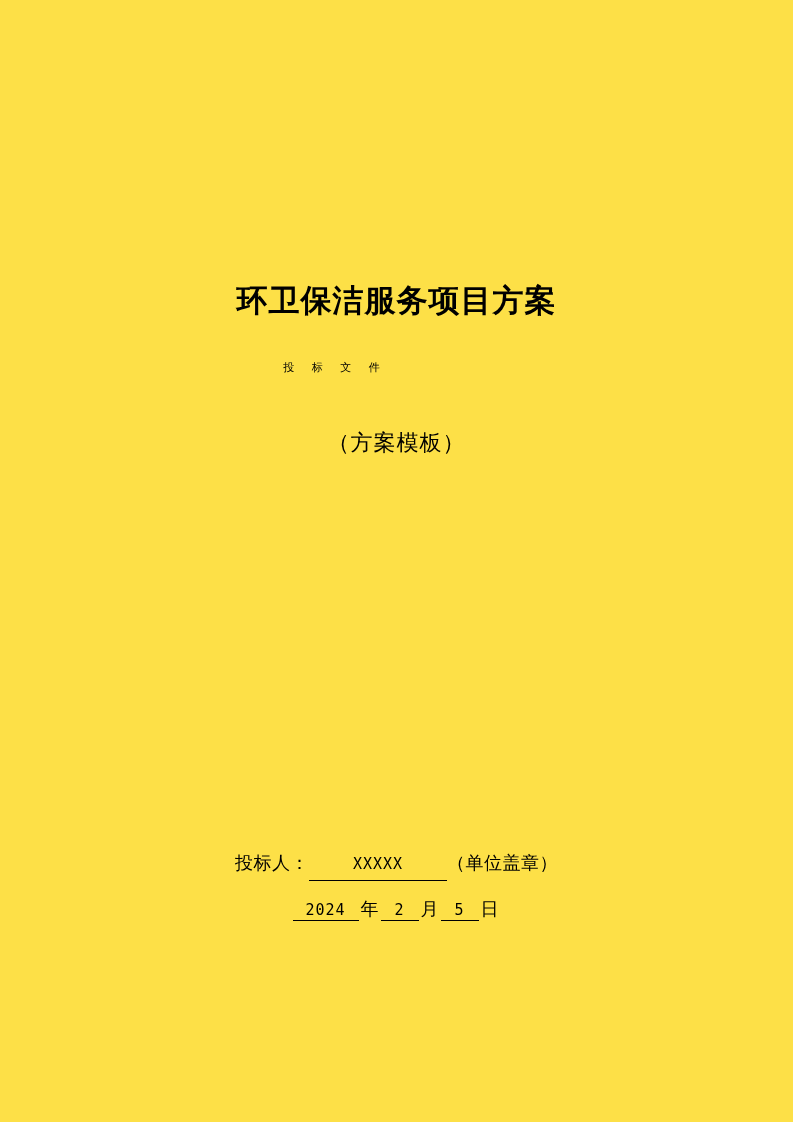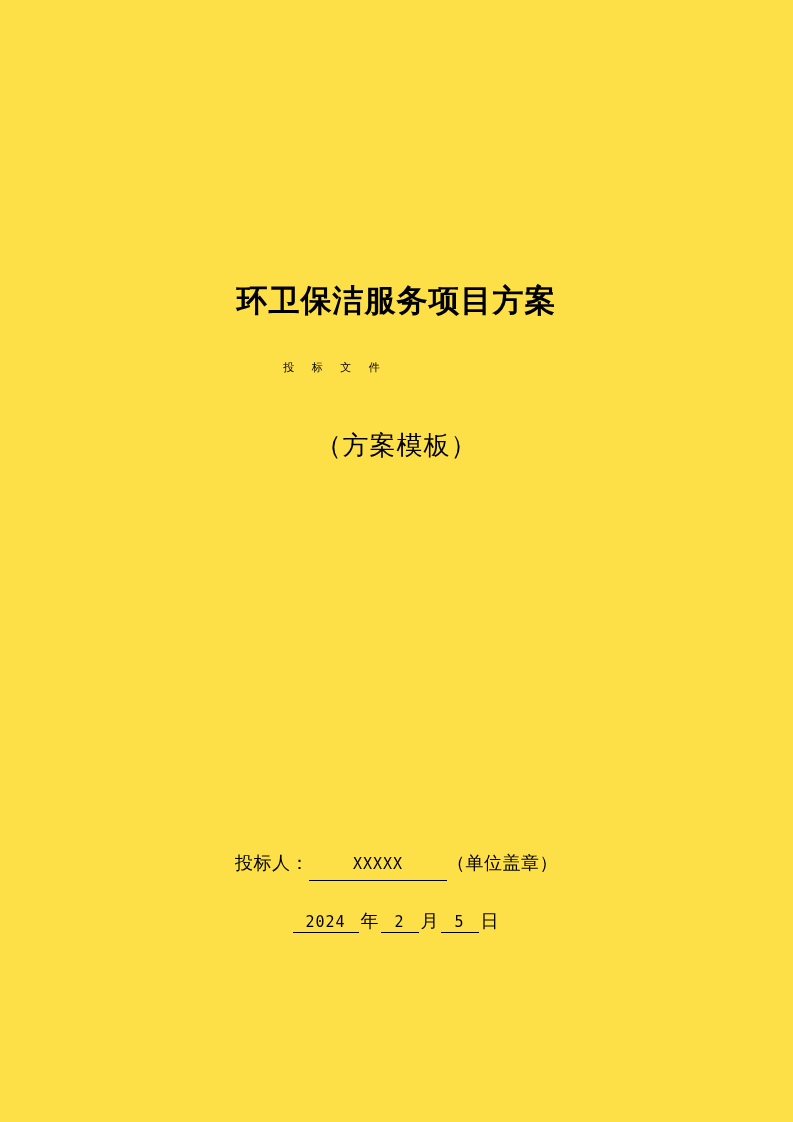--- a/index.html
+++ b/index.html
@@ -52,21 +52,21 @@
     margin-left: 17px;
   }
 
   .doc-template-label {
     position: absolute;
     left: 0;
     top: 428px;
     width: 793px;
     text-align: center;
     font-family: "Liberation Serif", "DejaVu Serif", serif;
-    font-size: 26px;
+    font-size: 22px;
     letter-spacing: 1px;
     color: #000000;
   }
 
   .signature-block {
     position: absolute;
     left: 0;
     top: 848px;
     width: 793px;
     text-align: center;
@@ -92,21 +92,21 @@
     letter-spacing: 1px;
     padding: 0 4px 1px 4px;
     vertical-align: baseline;
   }
 
   .fill-blank.bidder-name {
     min-width: 130px;
   }
 
   .date-line {
-    margin-top: 28px;
+    margin-top: 16px;
     font-family: "Liberation Serif", "DejaVu Serif", serif;
     font-size: 18px;
     white-space: nowrap;
   }
 
   .fill-blank.year {
     min-width: 58px;
   }
   .fill-blank.month {
     min-width: 30px;

